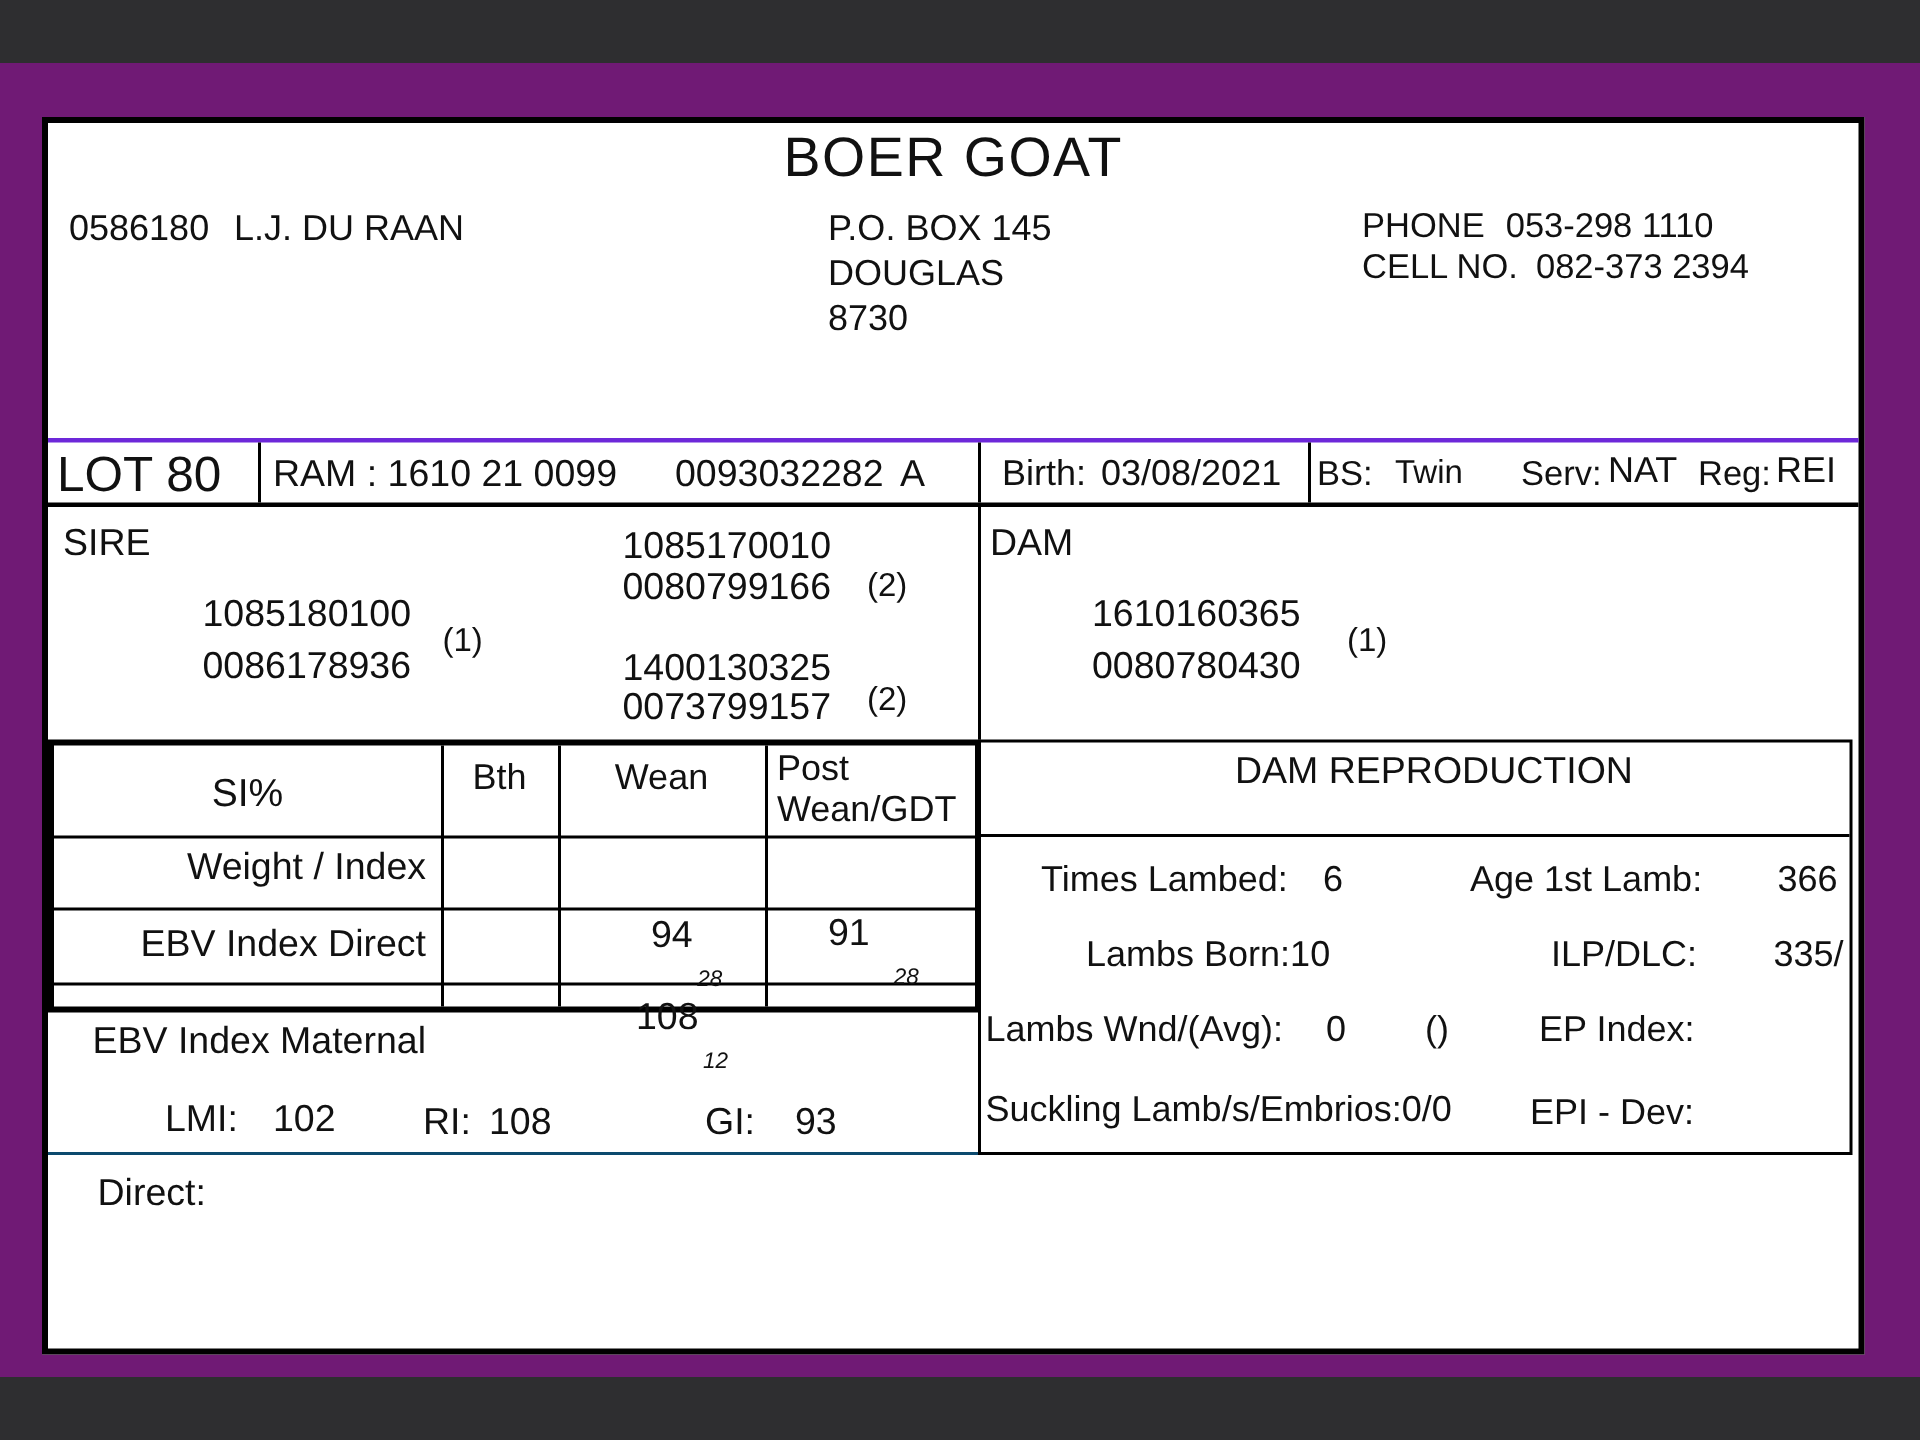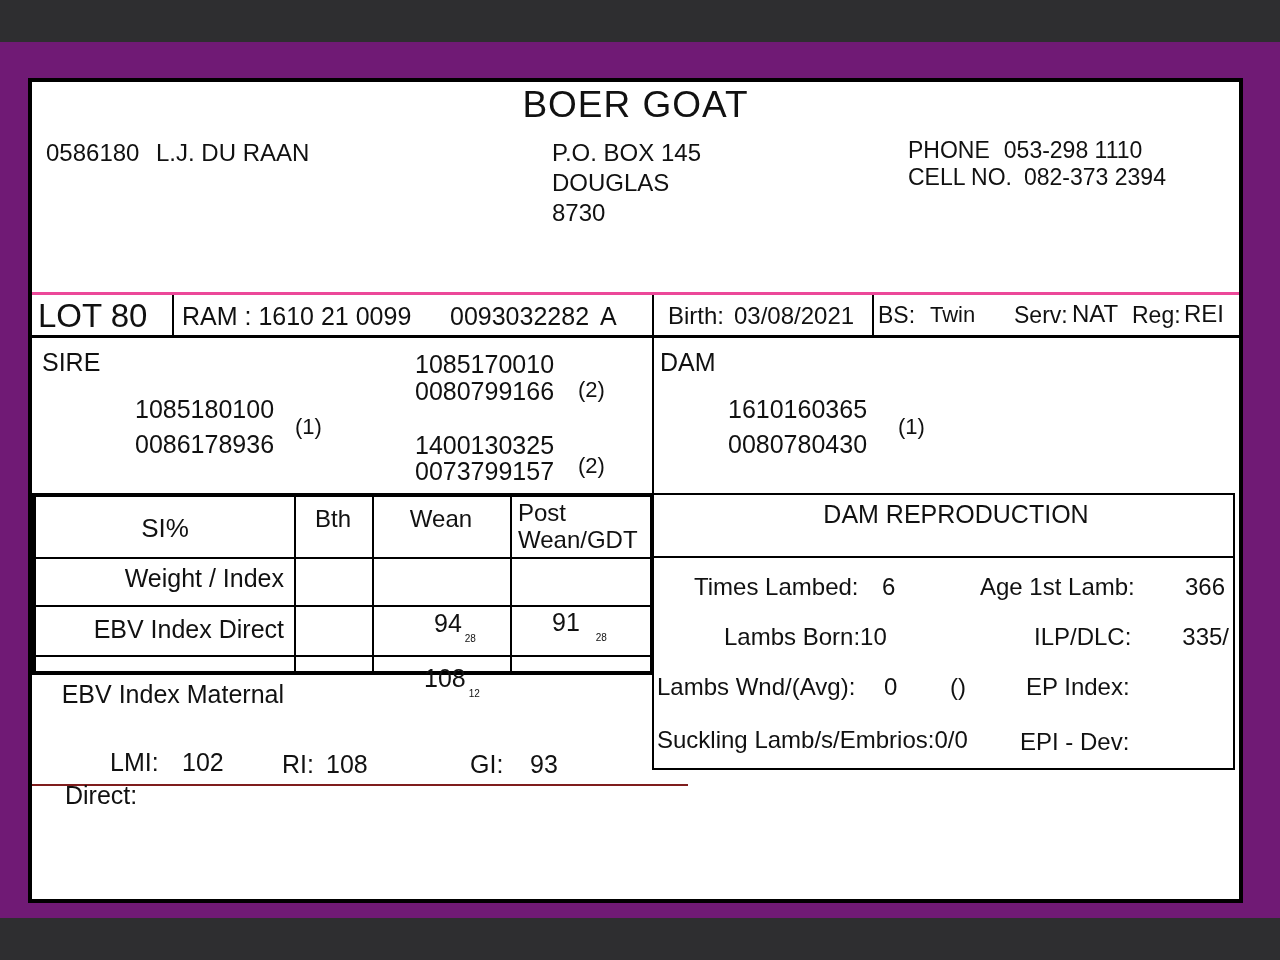--- a/index.html
+++ b/index.html
@@ -9,32 +9,32 @@
   .bar.top { top:0; }
   .bar.bottom { top:918px; }
   .doc { position:absolute; left:28px; top:78px; width:1215px; height:825px;
          border:4px solid #000; background:#fff; }
   .t { position:absolute; white-space:nowrap; line-height:1.1; }
   .vline { position:absolute; width:2px; top:0; bottom:0; background:#000; }
   .hline { position:absolute; height:2px; left:0; right:0; background:#000; }
   .doc-title { position:absolute; left:0; top:2px; width:100%; text-align:center;
                font-size:37px; letter-spacing:1px; }
   .lot-row { position:absolute; left:0; top:210px; width:1207px; height:46px;
-             border-top:3px solid #ec4899; border-bottom:3px solid #000; }
+             border-top:3px solid #6d28d9; border-bottom:3px solid #000; }
   .pedigree { position:absolute; left:0; top:256px; width:1207px; height:155px; }
   .si-table { position:absolute; left:0; top:411px; width:622px; height:182px;
               border:4px solid #000; }
-  .lmi-row { position:absolute; left:0; top:657px; width:656px; height:47px;
-             border-bottom:2px solid #7f1d1d; }
+  .lmi-row { position:absolute; left:0; top:641px; width:656px; height:47px;
+             border-bottom:2px solid #0c4a6e; }
   .dam-panel { position:absolute; left:620px; top:411px; width:583px; height:277px;
                border:2px solid #000; }
   .panel-title { position:absolute; left:0; top:5px; width:100%; text-align:center; font-size:25px;padding-left:25px; }
   .cell-c { position:absolute; text-align:center; }
   .cell-r { position:absolute; text-align:right; }
-  .sub { font-size:10px; position:relative; top:10px; margin-left:3px; }
+  .sub { font-size:15px; position:relative; top:26px; margin-left:3px;font-style:italic; }
   .sub.gap { margin-left:16px; }
   .wrap2 { white-space:normal; line-height:27px; }
 </style>
 </head>
 <body>
 
 <div class="stage">
   <div class="bar top"></div>
   <div class="bar bottom"></div>
 

